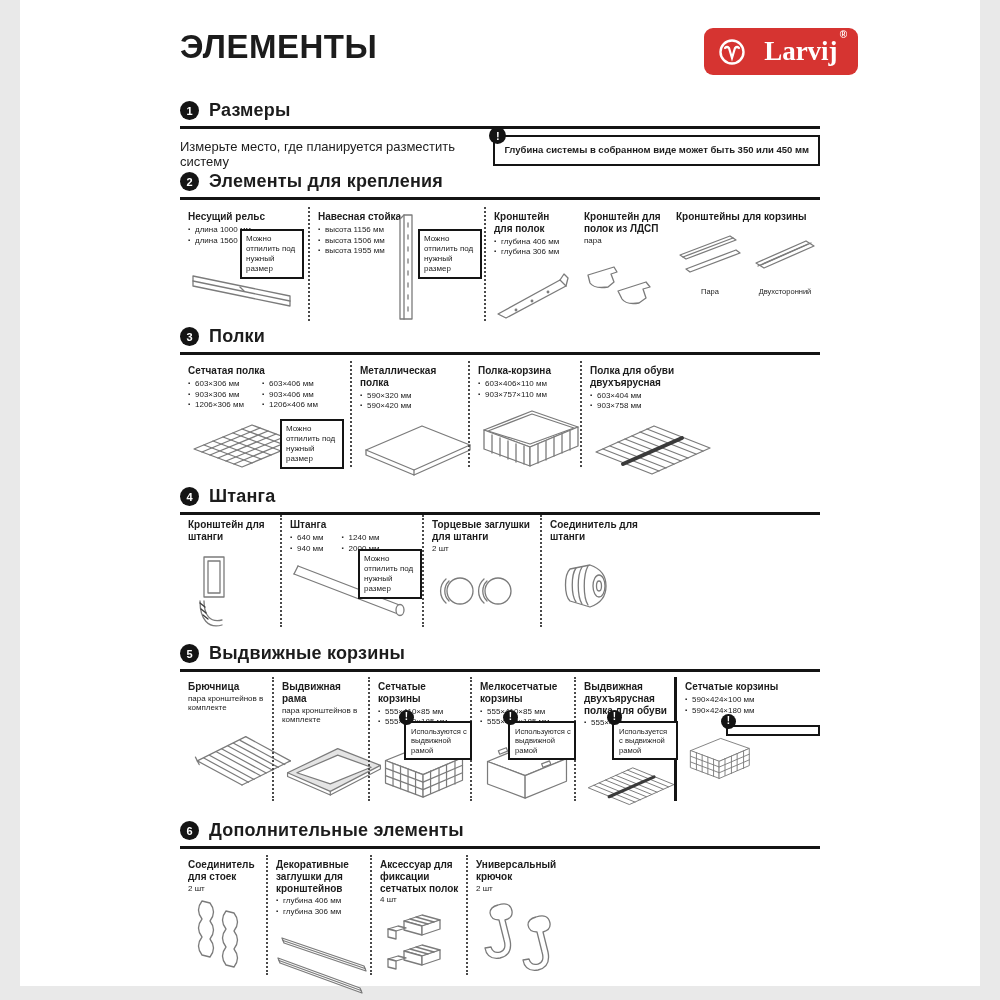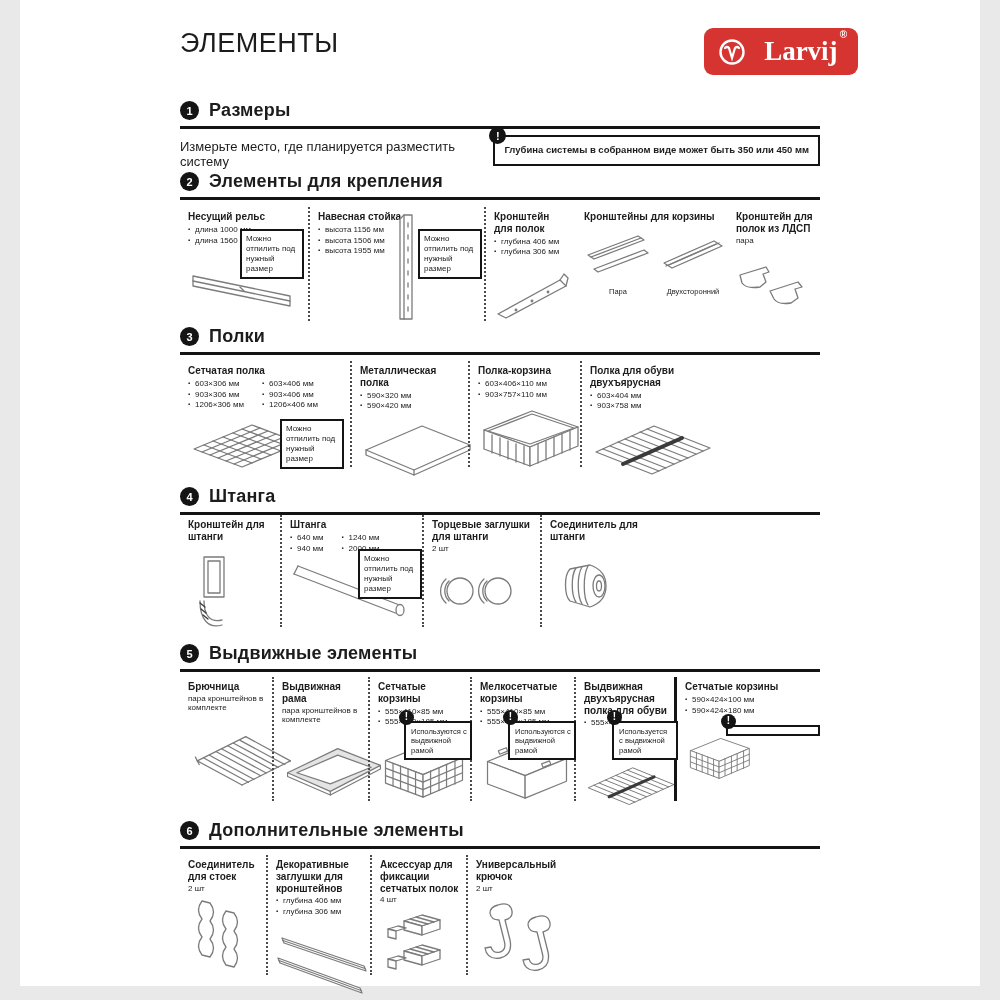--- a/index.html
+++ b/index.html
@@ -1,20 +1,20 @@
 <!DOCTYPE html>
 <html><head>
 <meta charset="utf-8">
 <style>
   html,body{margin:0;padding:0;}
   body{font-family:"Liberation Sans",sans-serif;color:#1c1c1c;}
   .canvas{position:relative;width:1000px;height:1000px;background:#e9e9e9;overflow:hidden;}
   .page{position:absolute;left:20px;top:0;width:960px;height:986px;background:#fff;}
   .header{display:flex;justify-content:space-between;align-items:flex-start;margin:28px 122px 0 160px;}
-  .page-title{font-size:27px;font-weight:normal;letter-spacing:.5px;}
+  .page-title{font-size:33px;font-weight:bold;letter-spacing:.5px;}
   .logo{background:#d63431;border-radius:9px;height:47px;display:flex;align-items:center;gap:17px;padding:0 13px;}
   .logo-text{color:#fff;font-family:"Liberation Serif",serif;font-weight:bold;font-size:27px;line-height:1;}
   .logo-reg{color:#fff;font-size:10px;vertical-align:top;position:relative;top:-8px;left:2px;font-family:"Liberation Sans",sans-serif;}
   .section{margin-left:160px;width:640px;}
   .m1{margin-top:25px}.m2{margin-top:0px}.m3{margin-top:5px}.m4{margin-top:19px}.m5{margin-top:16px}.m6{margin-top:19px}
   .sec-head{display:flex;align-items:center;gap:10px;}
   .sec-num{width:19px;height:19px;border-radius:50%;background:#141414;color:#fff;font-size:11px;font-weight:bold;display:flex;align-items:center;justify-content:center;flex:0 0 auto;}
   .sec-title{font-size:18px;font-weight:bold;letter-spacing:.2px;}
   .sec-rule{height:3px;background:#141414;margin-top:5px;}
   .sec-body{display:flex;align-items:stretch;}
@@ -125,20 +125,28 @@
           <div class="spec">глубина 306 мм</div>
         </div>
         <svg class="draw" style="margin-top:10px" width="80" height="52" viewBox="0 0 80 52">
           <polygon class="fw" points="4,46 66,12 72,18 12,50"></polygon>
           <polyline points="66,12 70,6 74,10 72,18"></polyline>
           <circle cx="22" cy="42" r="0.8"></circle>
               <circle cx="38" cy="33" r="0.8"></circle>
               <circle cx="54" cy="24" r="0.8"></circle>
         </svg>
       </div>
+      <div class="col" style="width:92px">
+        <div class="item-name">Кронштейн для полок из ЛДСП</div>
+        <div class="item-sub">пара</div>
+        <svg class="draw" style="margin-top:12px" width="84" height="52" viewBox="0 0 84 52">
+          <path class="fw" d="M4,18 L30,10 L33,15 L27,17 L30,25 L24,30 Q10,32 6,26 Z"></path>
+          <path class="fw" d="M34,34 L62,25 L66,30 L59,32 L62,41 L55,46 Q42,48 38,42 Z"></path>
+        </svg>
+      </div>
       <div class="col" style="width:152px">
         <div class="item-name">Кронштейны для корзины</div>
         <div class="figrow">
           <div class="fig">
             <svg class="draw" width="68" height="54" viewBox="0 0 68 54">
               <polygon class="fw" points="4,24 54,5 60,9 10,28"></polygon>
               <line x1="7" y1="26" x2="57" y2="7"></line>
               <polygon class="fw" points="10,38 60,19 64,22 14,41"></polygon>
             </svg>
             <div class="figcap">Пара</div>
@@ -146,28 +154,20 @@
           <div class="fig">
             <svg class="draw" width="66" height="54" viewBox="0 0 66 54">
               <polygon class="fw" points="4,32 54,10 62,15 12,37"></polygon>
               <line x1="6" y1="35" x2="56" y2="13"></line>
               <line x1="9" y1="34" x2="59" y2="12"></line>
             </svg>
             <div class="figcap">Двухсторонний</div>
           </div>
         </div>
       </div>
-      <div class="col" style="width:92px">
-        <div class="item-name">Кронштейн для полок из ЛДСП</div>
-        <div class="item-sub">пара</div>
-        <svg class="draw" style="margin-top:12px" width="84" height="52" viewBox="0 0 84 52">
-          <path class="fw" d="M4,18 L30,10 L33,15 L27,17 L30,25 L24,30 Q10,32 6,26 Z"></path>
-          <path class="fw" d="M34,34 L62,25 L66,30 L59,32 L62,41 L55,46 Q42,48 38,42 Z"></path>
-        </svg>
-      </div>
     </div>
   </div>
 
   <div class="section m3">
     <div class="sec-head">
       <div class="sec-num">3</div>
       <div class="sec-title">Полки</div>
     </div>
     <div class="sec-rule"></div>
     <div class="sec-body h3">
@@ -310,21 +310,21 @@
           <ellipse cx="49" cy="27" rx="2.5" ry="5"></ellipse>
         </svg>
       </div>
       <div class="col" style="flex:1"></div>
     </div>
   </div>
 
   <div class="section m5">
     <div class="sec-head">
       <div class="sec-num">5</div>
-      <div class="sec-title">Выдвижные элементы</div>
+      <div class="sec-title">Выдвижные корзины</div>
     </div>
     <div class="sec-rule"></div>
     <div class="sec-body h5">
       <div class="col" style="width:92px">
         <div class="item-name">Брючница</div>
         <div class="item-sub">пара кронштейнов в комплекте</div>
         <svg class="draw" style="margin-top:12px" width="108" height="68" viewBox="0 0 116 72">
           <line x1="10" y1="38" x2="62" y2="12"></line>
           <line x1="58" y1="64" x2="110" y2="38"></line>
           <line x1="10" y1="38" x2="58" y2="64"></line>

